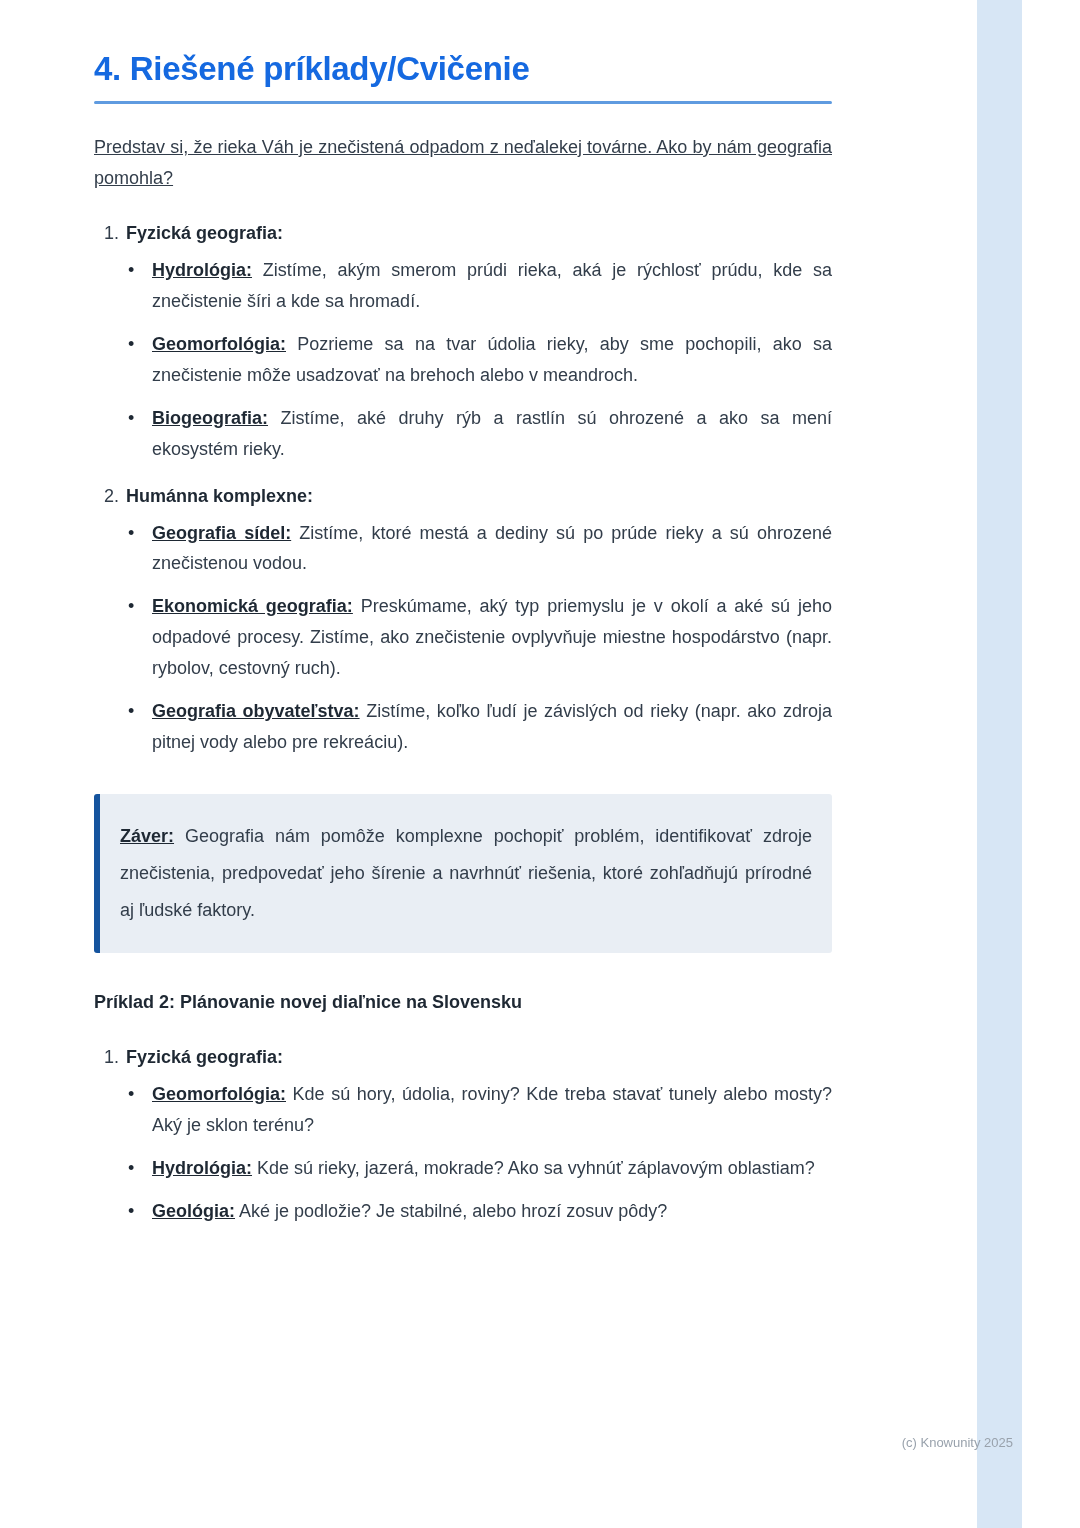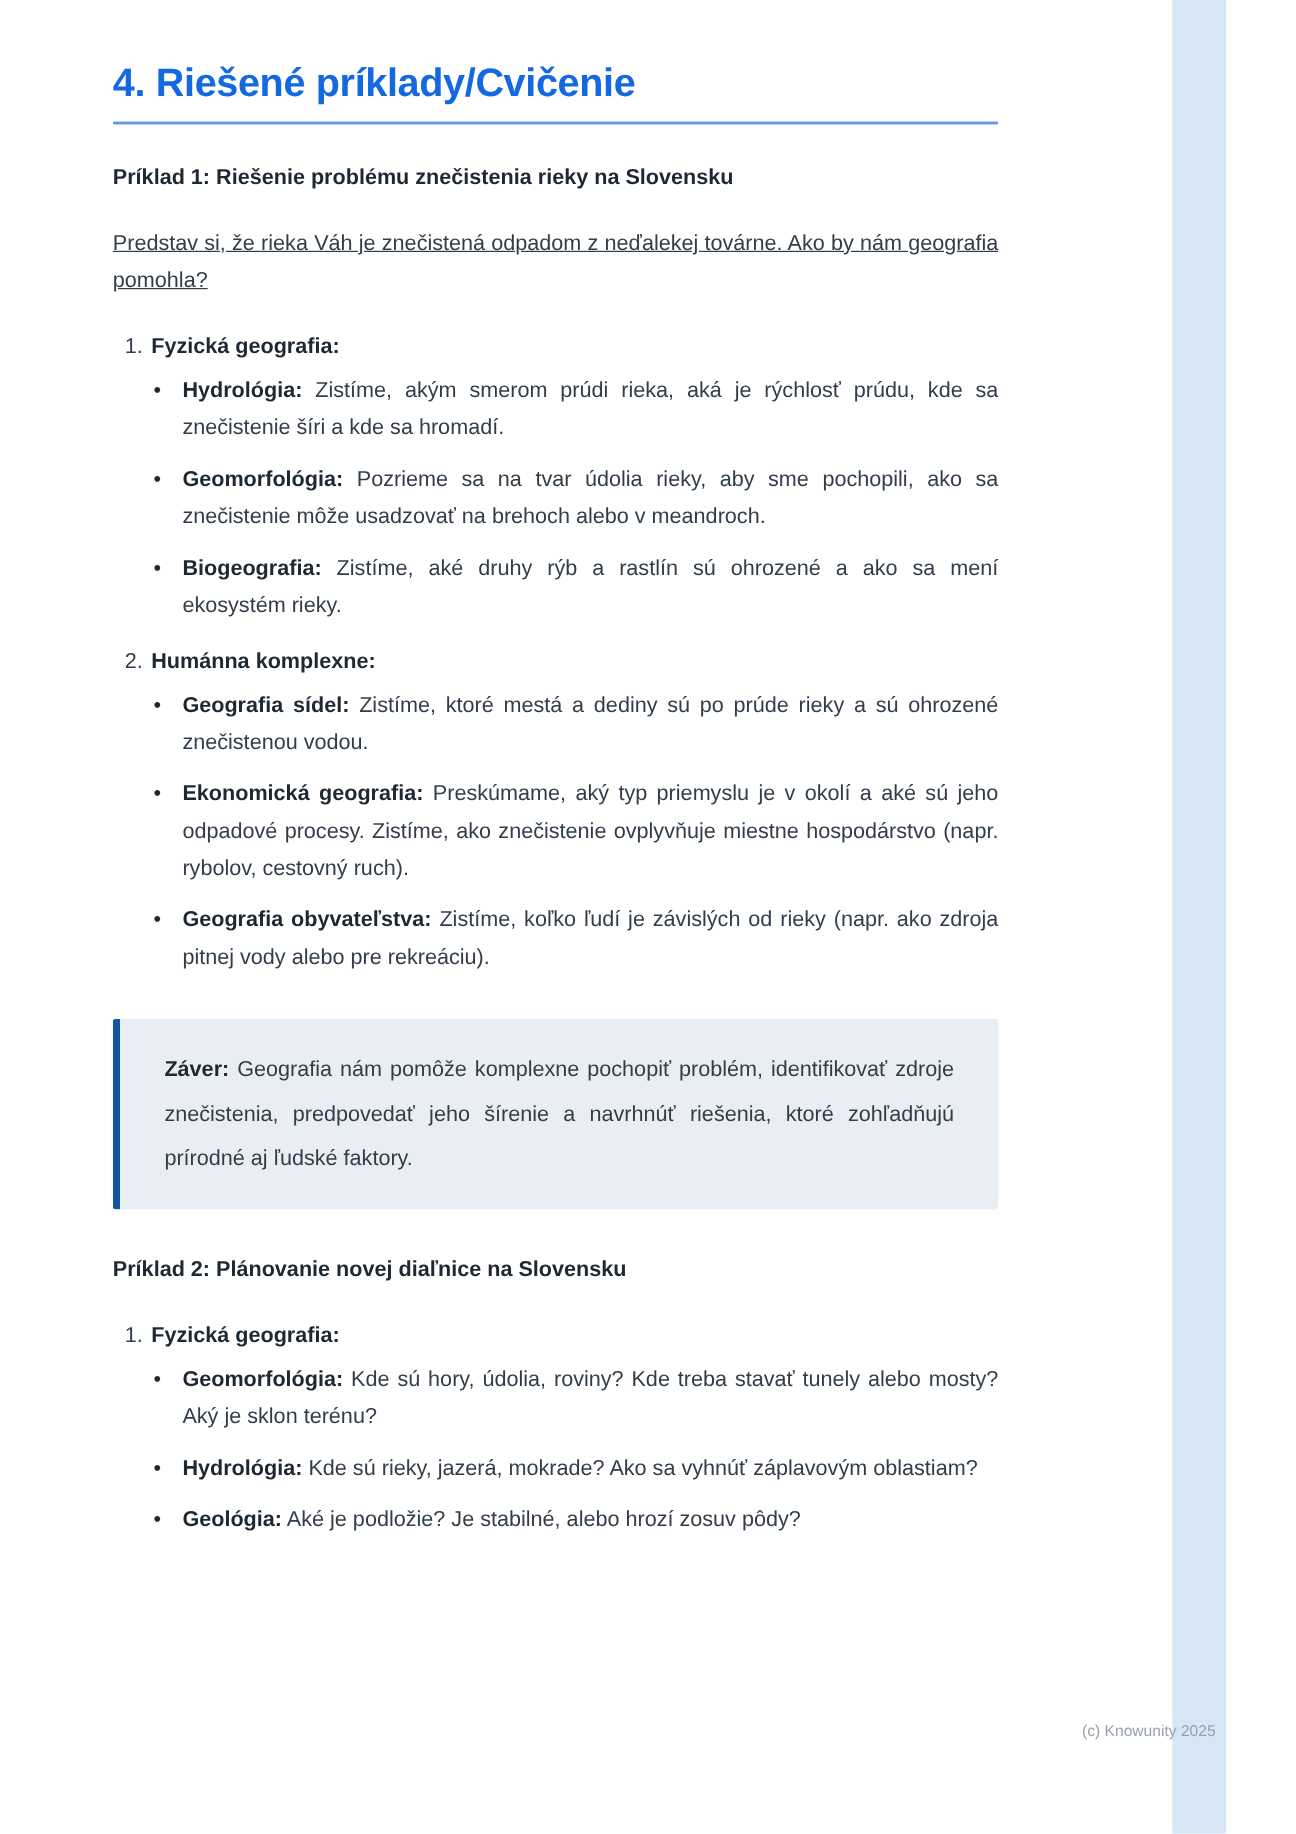--- a/index.html
+++ b/index.html
@@ -15,51 +15,50 @@
     overflow:hidden;
     color:var(--text);
   }
   .stripe{position:absolute;left:977px;top:0;width:45px;height:1528px;background:var(--stripe);}
   .content{position:absolute;left:94px;top:50px;width:738px;}
   h1{font-size:33px;font-weight:700;color:var(--accent);letter-spacing:-0.3px;margin-bottom:13px;}
   .rule{border-top:3px solid var(--rule);border-radius:2px;margin-bottom:28px;}
   .para{font-size:18px;line-height:1.72;margin-bottom:24px;}
   .just{text-align:justify;text-decoration:underline;}
   h3{font-size:18px;font-weight:700;color:var(--heading);line-height:1.72;margin-bottom:24px;}
-  .lbl{font-weight:700;color:var(--heading);}
+  .lbl{font-weight:700;color:var(--heading);text-decoration:underline;}
   .section{margin-bottom:16px;}
   .section-head{display:flex;gap:7px;padding-left:10px;font-size:18px;line-height:1.72;}
   .sec-num{flex:0 0 auto;}
   .sec-title{font-weight:700;color:var(--heading);}
   .bullets{margin-top:6px;}
   .bullet{display:flex;margin-left:34px;margin-bottom:12px;}
   .bullet .dot{flex:0 0 24px;width:24px;font-size:18px;line-height:1.72;color:var(--heading);}
   .btext{flex:1;font-size:18px;line-height:1.72;text-align:justify;}
   .callout{
     margin:36px 0 34px 0;
     background:var(--callout_bg);
     border-left:6px solid var(--callout_border);
     border-radius:3px;
-    padding:24px 37px;
+    padding:24px 20px;
   }
   .callout .ctext{font-size:18px;line-height:2.05;text-align:justify;}
   .footer{position:absolute;top:1435px;right:67px;font-size:13px;color:var(--footer);z-index:2;}
 </style>
 </head>
 <body>
 
 <div class="stripe"></div>
 
 <div class="content">
 
   <h1>4. Riešené príklady/Cvičenie</h1>
   <div class="rule"></div>
 
 
-  <h3>Príklad 1: Riešenie problému znečistenia rieky na Slovensku</h3>
 
   <p class="para just">Predstav si, že rieka Váh je znečistená odpadom z neďalekej továrne. Ako by nám geografia pomohla?</p>
 
   <div class="section">
     <div class="section-head">
       <span class="sec-num">1.</span>
       <span class="sec-title">Fyzická geografia:</span>
     </div>
     <div class="bullets">
       <div class="bullet">

